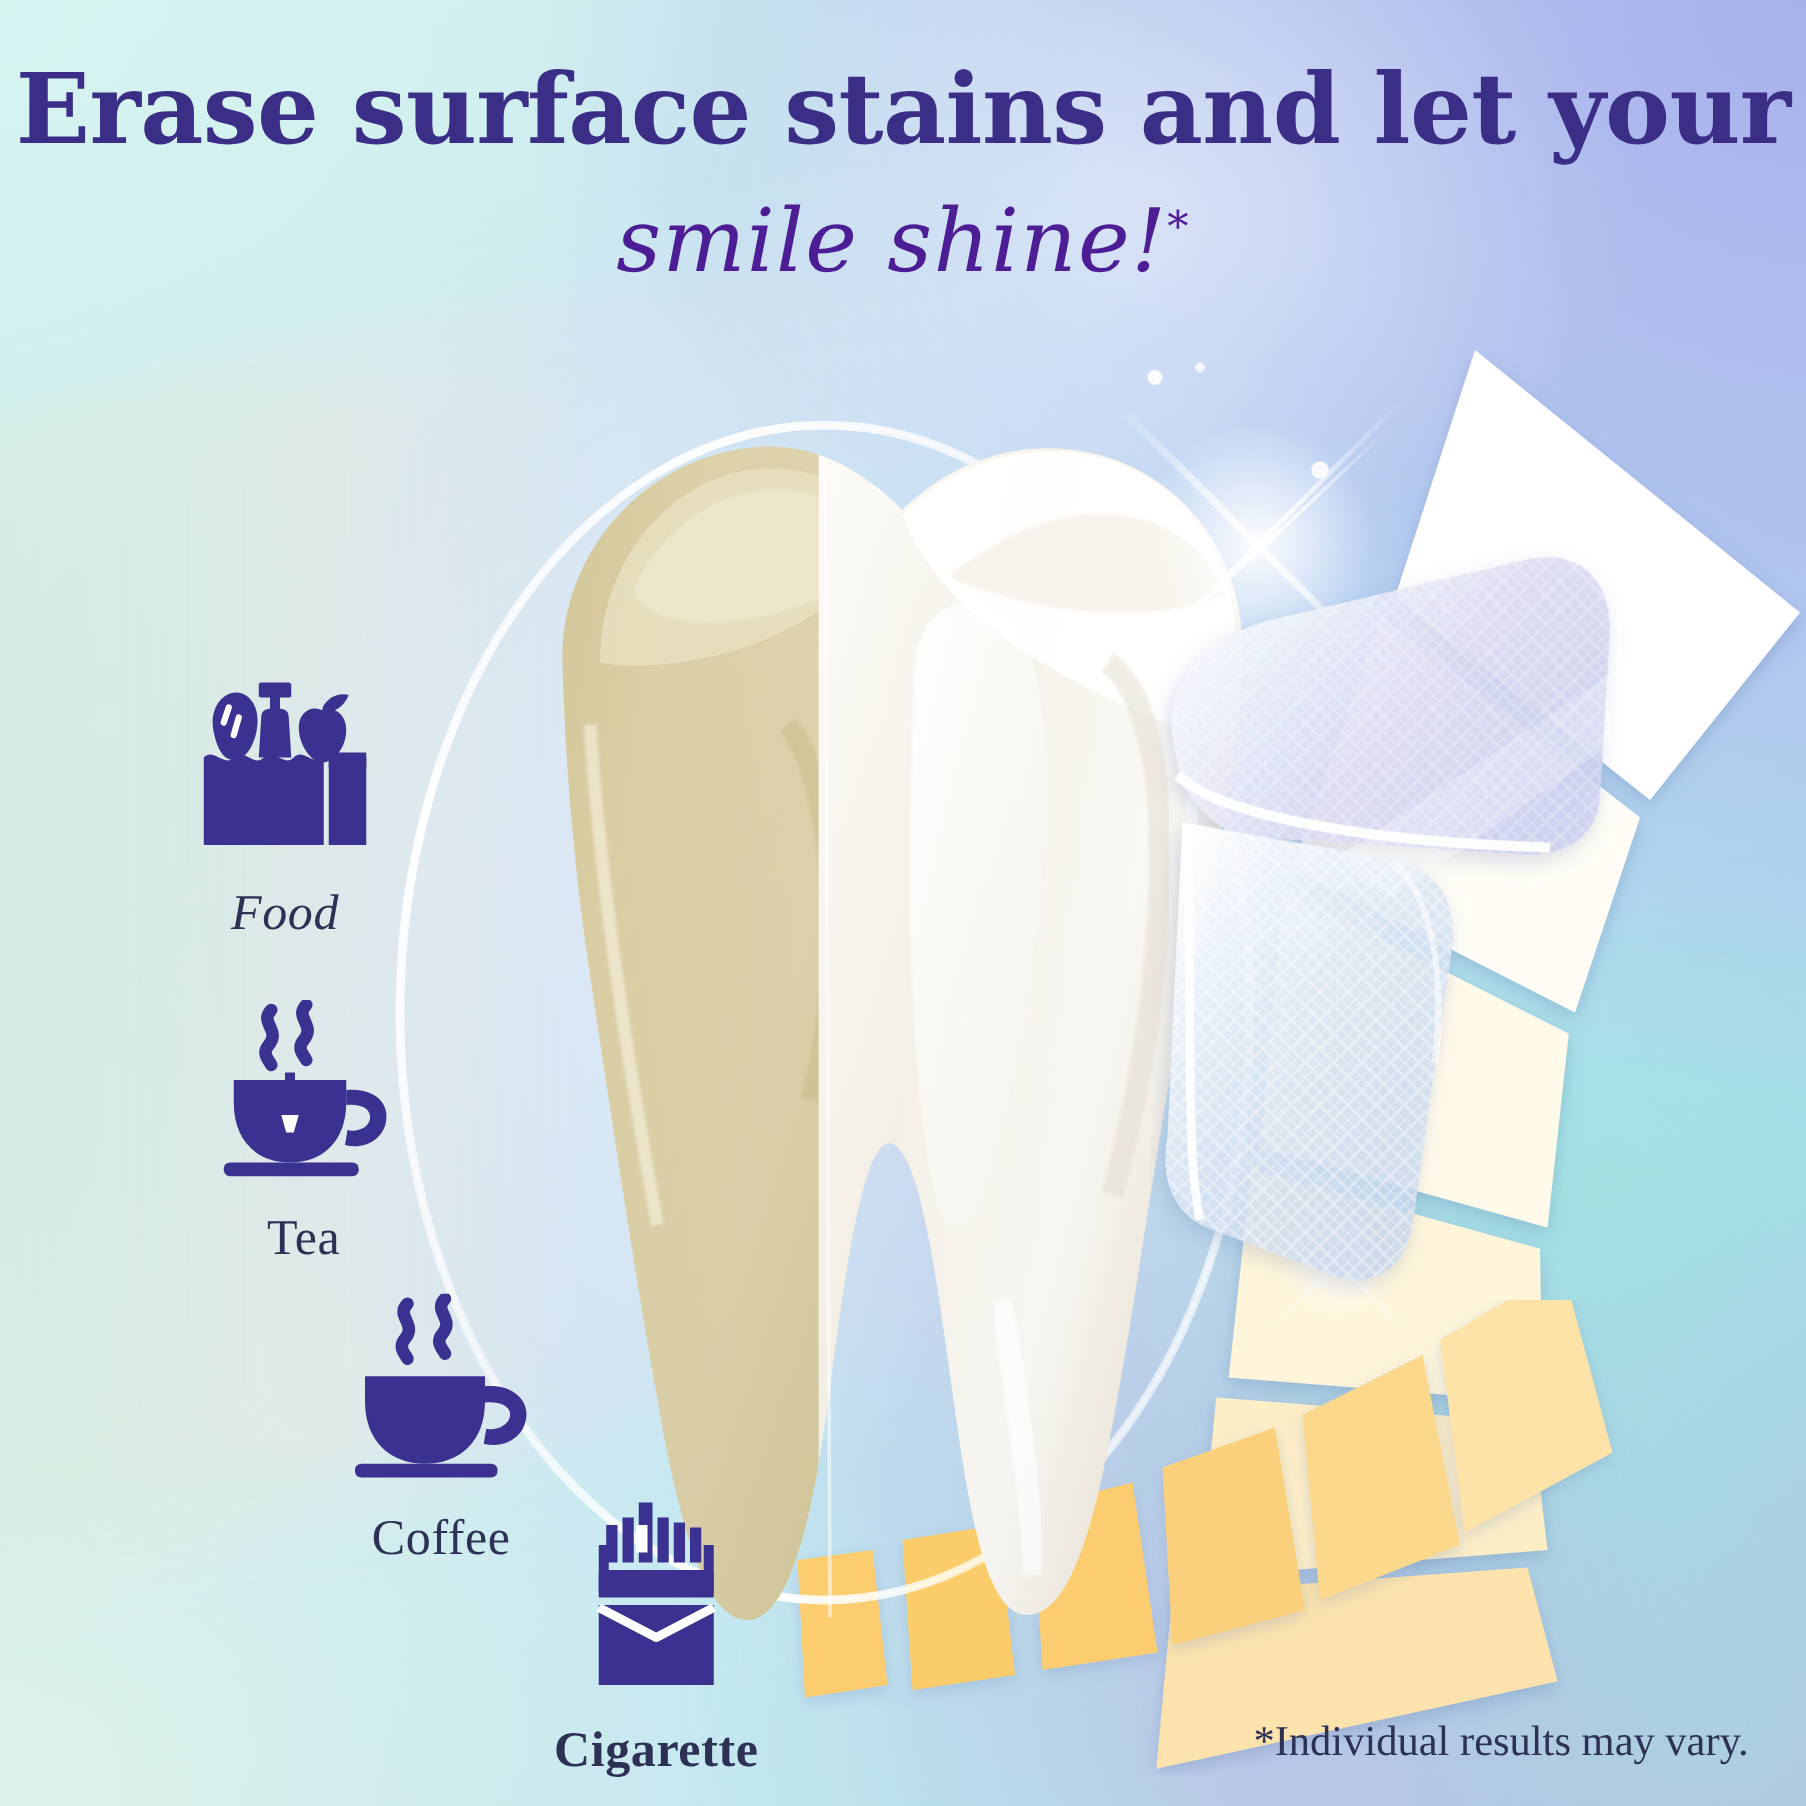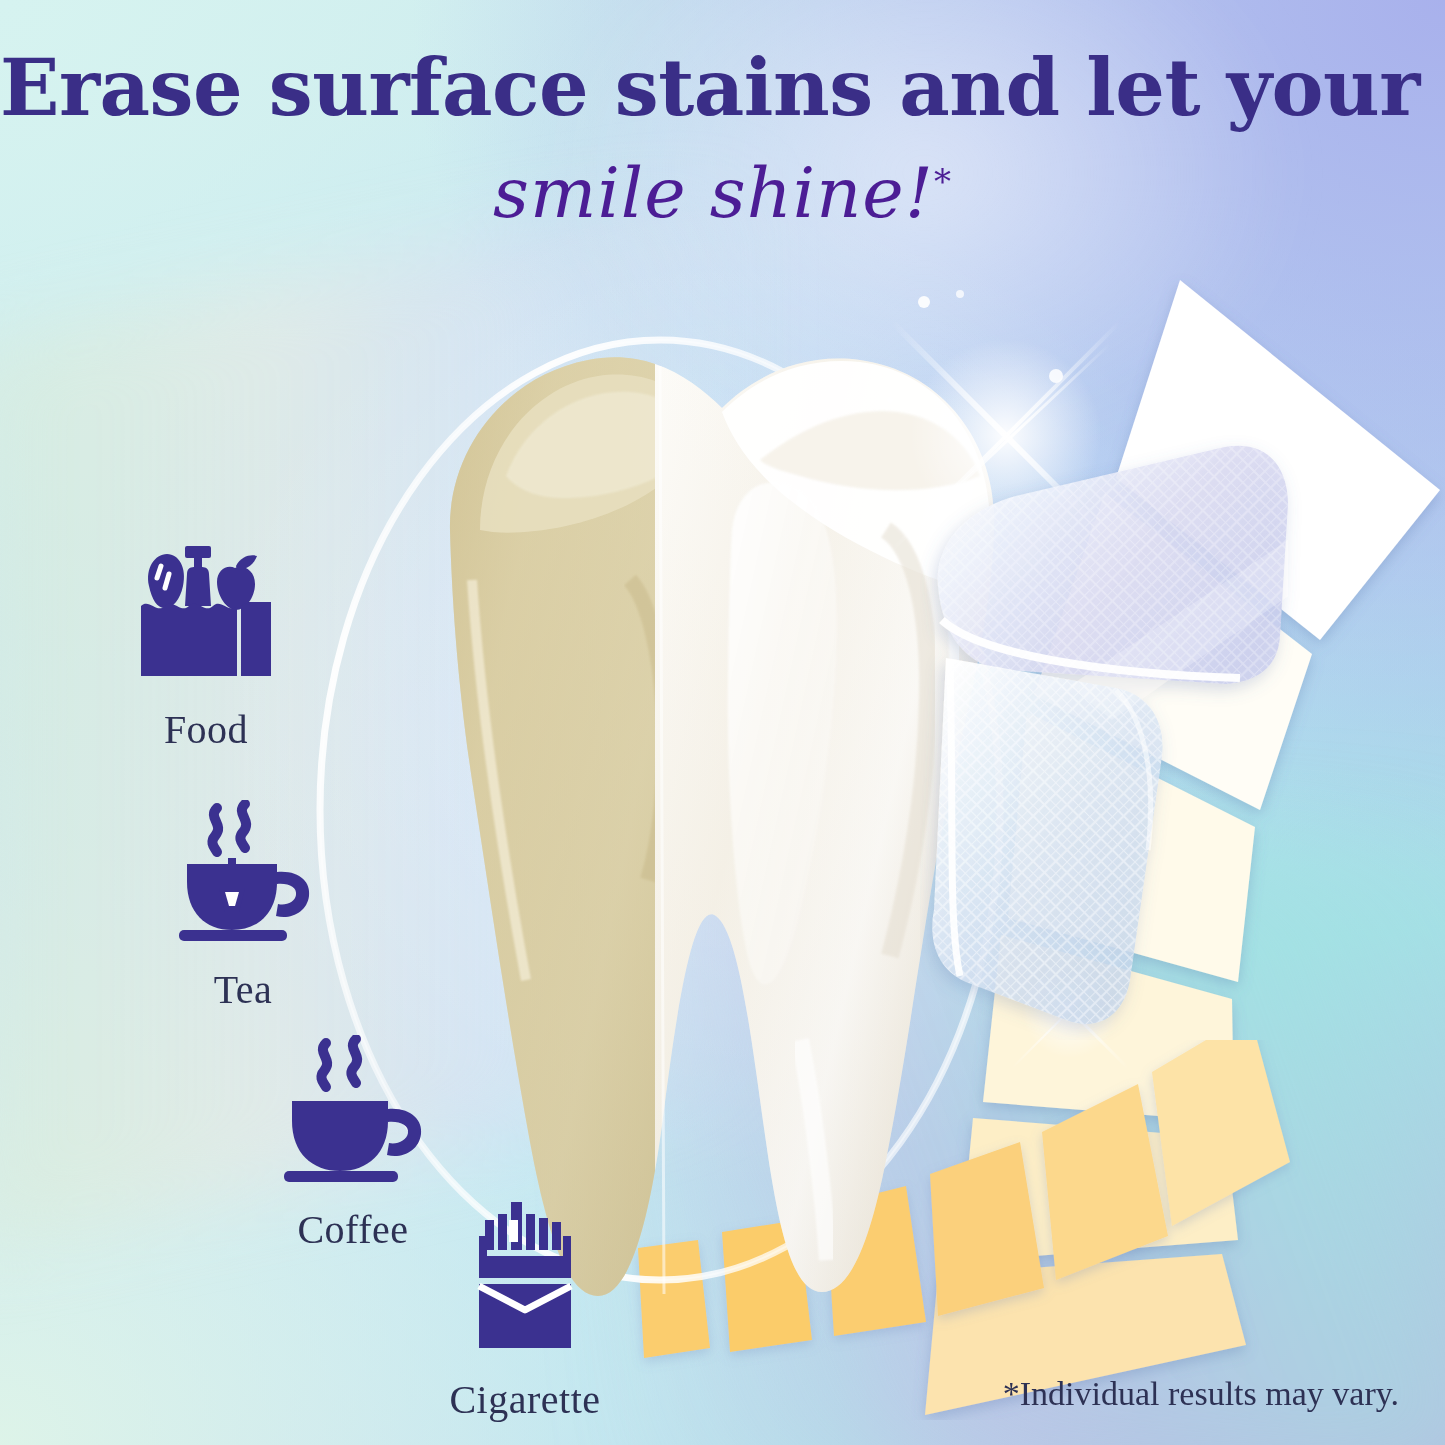--- a/index.html
+++ b/index.html
@@ -40,20 +40,21 @@
     filter:blur(34px);
   }
   .bg-grain{
     position:absolute;inset:0;
     background:radial-gradient(closest-side at 50% 48%,rgba(255,255,255,0.32),rgba(255,255,255,0) 72%);
   }
 
   
   .headline{
     position:absolute;left:0;right:0;top:48px;
+    text-align:center;
     font-family:"DejaVu Serif", serif;
     font-weight:700;
     font-size:78px;
     letter-spacing:-0.5px;
     line-height:1.02;
     color:#3a2e87;
     white-space:nowrap;
   }
   .subhead{
     position:absolute;left:0;right:0;top:152px;
@@ -93,24 +94,24 @@
   .icon-item .glyph{display:block;margin:0 auto;}
   .icon-item .cap{
     display:block;
     font-family:"Liberation Serif", serif;
     font-size:40px;
     color:#2d3154;
     margin-top:16px;
     letter-spacing:0.5px;
     white-space:nowrap;
   }
-  #item-food{left:86px;top:540px;width:240px;}
+  #item-food{left:108px;top:540px;width:240px;font-style:italic;}
   #item-tea{left:128px;top:800px;width:230px;}
   #item-coffee{left:238px;top:1035px;width:230px;}
-  #item-cigarette{left:420px;top:1200px;width:210px;}
+  #item-cigarette{left:420px;top:1200px;width:210px;font-weight:bold;}
 
   
   .footnote{
     position:absolute;right:46px;bottom:32px;
     font-family:"Liberation Serif", serif;
     font-size:34px;
     color:#2d3154;
     white-space:nowrap;
     margin-top:31px;
   }

